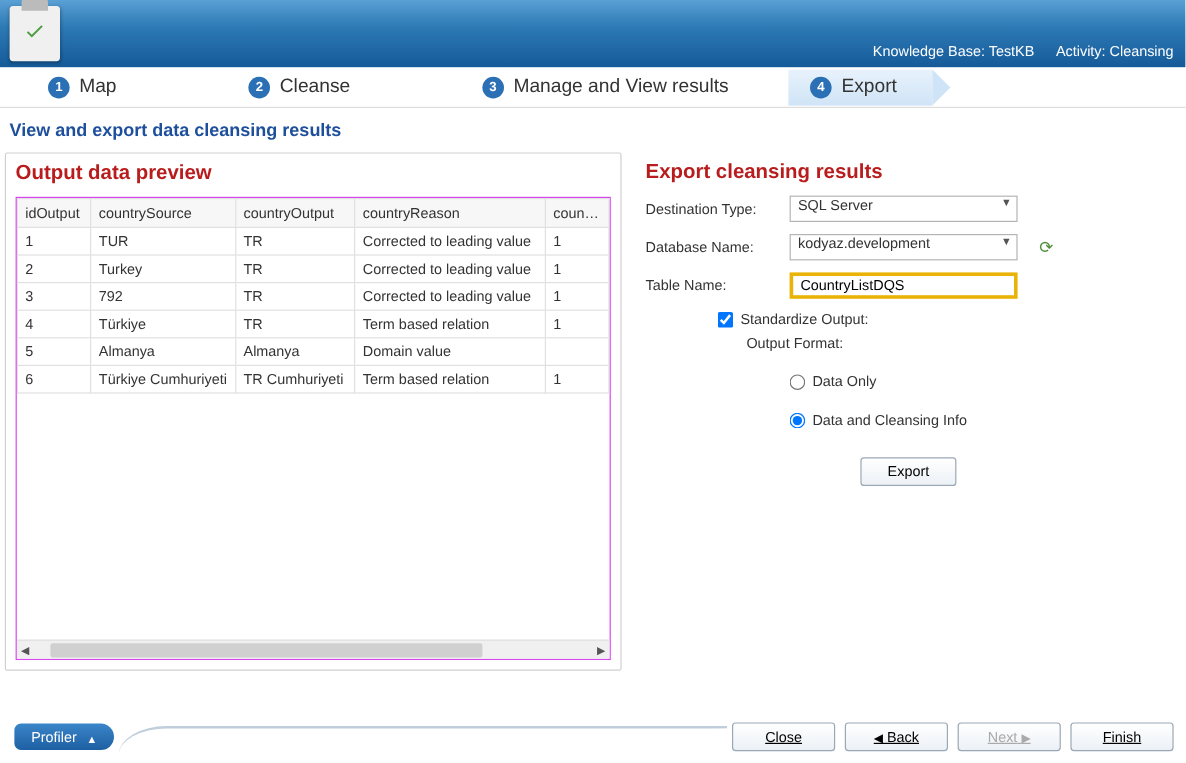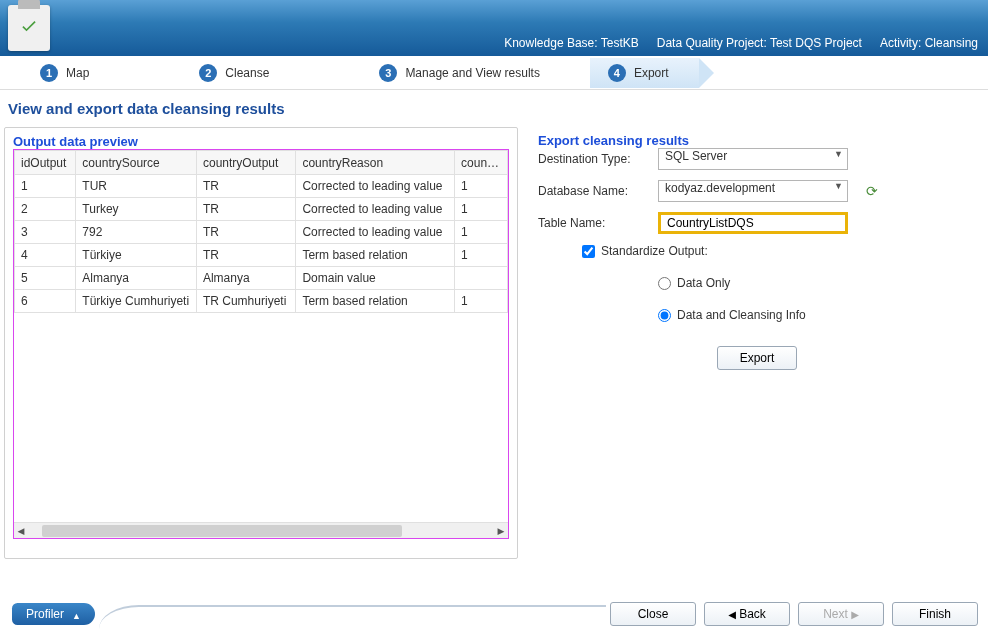--- a/index.html
+++ b/index.html
@@ -27,41 +27,41 @@
 .stepbar {
   height: 34px; display: flex; align-items: center; border-bottom: 1px solid #ddd;
   position: relative; padding-left: 30px;
 }
 .step { display: flex; align-items: center; position: relative; padding-right: 50px; }
 .step-badge {
   width: 18px; height: 18px; border-radius: 50%; background: #2b6fb5;
   color: #fff; font-size: 11px; font-weight: bold; display: flex; align-items: center; justify-content: center;
   margin-right: 8px;
 }
-.step-label { font-size: 12px; color: #333; }
+.step-label { font-size: 16px; color: #333; }
 .step.active { background: linear-gradient(to bottom, #e8f2fc 0%, #cfe4f6 100%); height: 30px; padding-left: 18px; padding-right: 30px; position: relative; margin-top: 0; }
 .step.active:before {
   content: ""; position: absolute; top: 0; left: -15px; width: 0; height: 0;
   border-top: 15px solid transparent; border-bottom: 15px solid transparent; border-left: 15px solid #fff;
 }
 .step.active:after {
   content: ""; position: absolute; top: 0; right: -15px; width: 0; height: 0;
   border-top: 15px solid transparent; border-bottom: 15px solid transparent; border-left: 15px solid #cfe4f6;
 }
 .step-0 { padding-left: 10px; }
 .step-1 { padding-left: 60px; }
 .step-2 { padding-left: 60px; }
 
 .page-subtitle { color: #1e4f9c; font-weight: bold; font-size: 15px; margin: 10px 8px 10px 8px; }
 
 .main { display: flex; gap: 2px; padding: 0 4px; }
 .left-panel { flex: 1; border: 1px solid #d0d0d0; border-radius: 2px; padding: 6px 8px 8px 8px; display: flex; flex-direction: column; height: 432px; }
 .right-panel { width: 464px; padding: 6px 8px 8px 18px; }
 
-.panel-title { color: #1d4ed8; font-weight: bold; font-size: 13px; }
+.panel-title { color: #b91c1c; font-weight: bold; font-size: 17px; margin-bottom: 10px; }
 
 .grid-wrap { border: 1px solid #d946ef; height: 390px; overflow: hidden; position: relative; display: flex; flex-direction: column; }
 .grid { border-collapse: collapse; width: 100%; table-layout: fixed; }
 .grid th, .grid td {
   border: 1px solid #e0e0e0; padding: 4px 6px; text-align: left; font-size: 12px;
   white-space: nowrap; overflow: hidden; text-overflow: ellipsis;
 }
 .grid th { background: #f7f7f7; font-weight: normal; height: 24px; }
 .grid td { background: #fff; height: 22px; }
 .grid-body { flex: 1; overflow-y: hidden; }
@@ -76,21 +76,21 @@
   width: 190px; height: 22px; border: 1px solid #b5b5b5; background: #fff;
   display: flex; align-items: flex-start; justify-content: space-between; padding: 0 4px 0 6px; font-size: 12px; cursor: pointer;
 }
 .select-box .caret { font-size: 9px; color: #555; }
 .text-input {
   width: 190px; height: 22px; border: 3px solid #eab308; background: #fff;
   padding: 0 6px; font-size: 12px;
 }
 .refresh-icon { margin-left: 18px; cursor: pointer; font-size: 14px; color: #4a8c3a; }
 
-.checkbox-row, .indent-row { margin-left: 4px; margin-bottom: 6px; font-size: 12px; display: flex; align-items: center; padding-left: 40px; }
+.checkbox-row, .indent-row { margin-left: 20px; margin-bottom: 6px; font-size: 12px; display: flex; align-items: center; padding-left: 40px; }
 .checkbox-row input { margin-right: 6px; }
 .indent-label { margin-left: 24px; }
 
 .radio-group { margin-left: 120px; margin-top: 14px; font-size: 12px; }
 .radio-row { margin-bottom: 8px; display: flex; align-items: center; margin-top: 18px; }
 .radio-row input { margin-right: 6px; }
 
 .export-btn-wrap { margin-top: 24px; text-align: center; }
 .btn {
   min-width: 80px; height: 24px; border: 1px solid #9aa7b5; border-radius: 3px;
@@ -105,36 +105,35 @@
 .profiler-tab {
   background: linear-gradient(to bottom, #3a86c8 0%, #1e5fa3 100%);
   color: #fff; font-size: 12px; padding: 4px 14px 4px 14px;
   border-radius: 6px 12px 12px 6px; margin-left: 12px; display: flex; align-items: flex-end; gap: 8px; cursor: pointer;
 }
 .footer-curve {
   flex: 1; height: 30px; border-top: 2px solid #c0cddb; border-top-left-radius: 40px 24px;
   margin-left: 4px; margin-right: 4px; position: relative; top: 6px;
 }
 .footer-buttons { display: flex; gap: 8px; margin-right: 10px; }
-.footer-buttons .btn { min-width: 86px; }
+.footer-buttons .btn { min-width: 86px; text-decoration: underline; }
 .btn.disabled { color: #aaa; cursor: default; }
 .btn .caret-l, .btn .caret-r { font-size: 10px; }
 </style>
 </head>
 <body>
 
 <div class="header">
   <div class="header-icon">
     <svg viewBox="0 0 24 24">
         <path fill="#4a9e3e" d="M9 16l-5-5 1.4-1.4L9 13.2l9.6-9.6L20 5z"></path>
       </svg>
   </div>
   <div class="header-meta">
     <span><span>Knowledge Base:</span> <span>TestKB</span></span>
-    <span><span>Data Quality Project:</span> <span>Test DQS Project</span></span>
     <span><span>Activity:</span> <span>Cleansing</span></span>
   </div>
 </div>
 
 <div class="stepbar">
   <div class="step step-0">
     <div class="step-badge">1</div>
     <div class="step-label">Map</div>
   </div>
   <div class="step step-1">
@@ -251,20 +250,23 @@
 
     <div class="form-row">
       <label>Table Name:</label>
       <input class="text-input" value="CountryListDQS" style="">
     </div>
 
     <div class="checkbox-row">
       <input type="checkbox" checked="" style="">
       <span>Standardize Output:</span>
     </div>
+    <div class="indent-row">
+        <span class="indent-label">Output Format:</span>
+      </div>
 
     <div class="radio-group">
       <div class="radio-row">
         <input type="radio" name="of" style="">
         <span>Data Only</span>
       </div>
       <div class="radio-row">
         <input type="radio" name="of" checked="" style="">
         <span>Data and Cleansing Info</span>
       </div>

